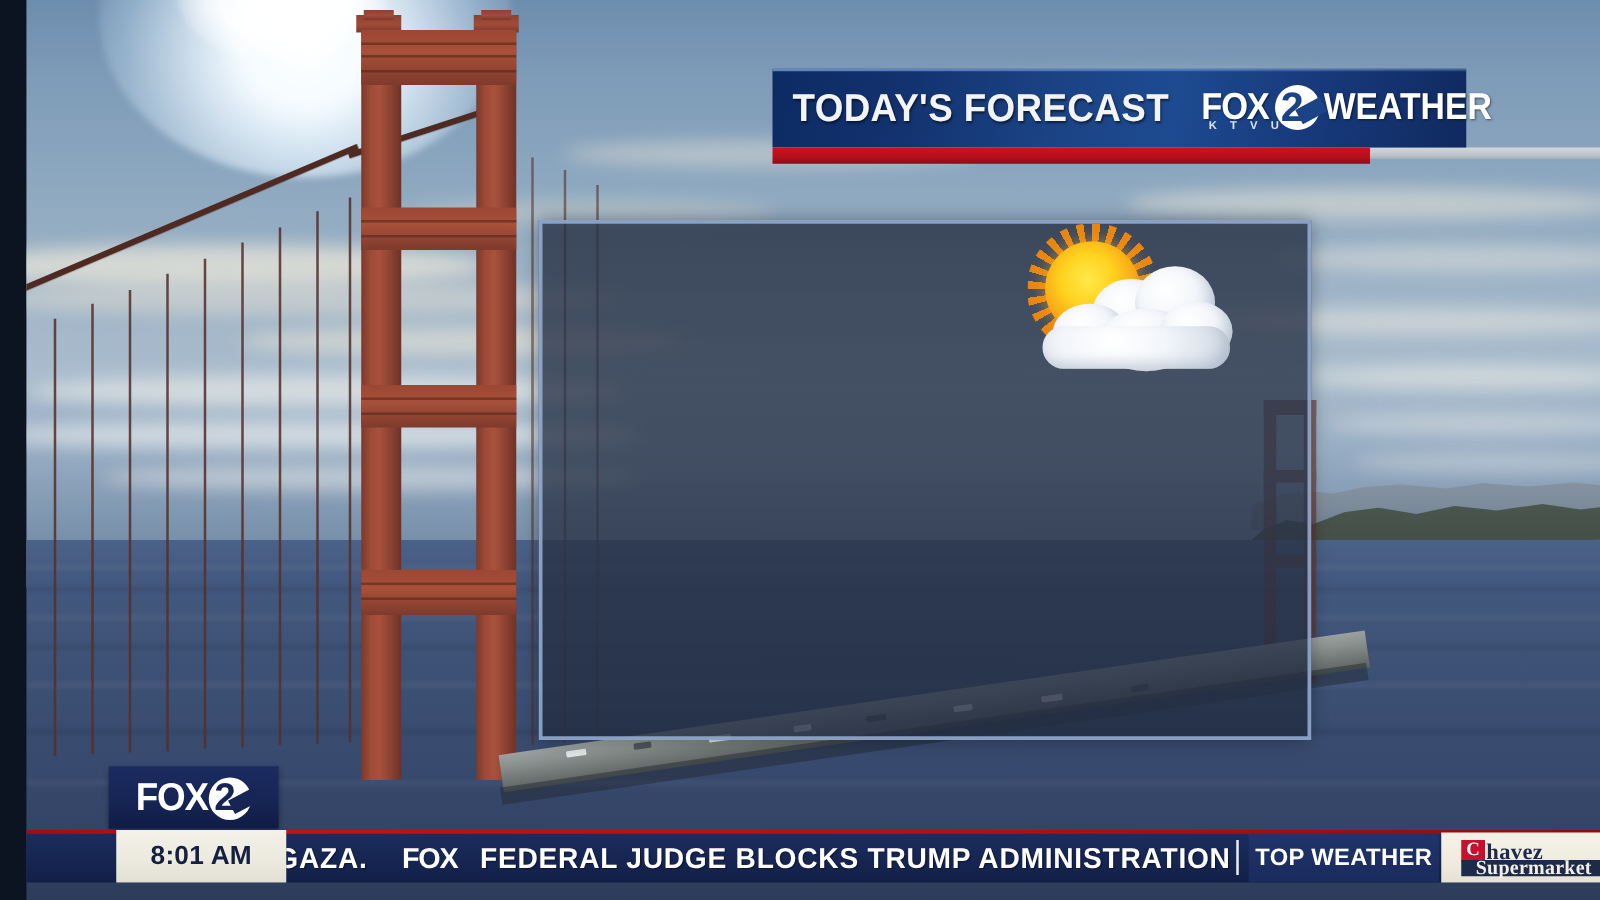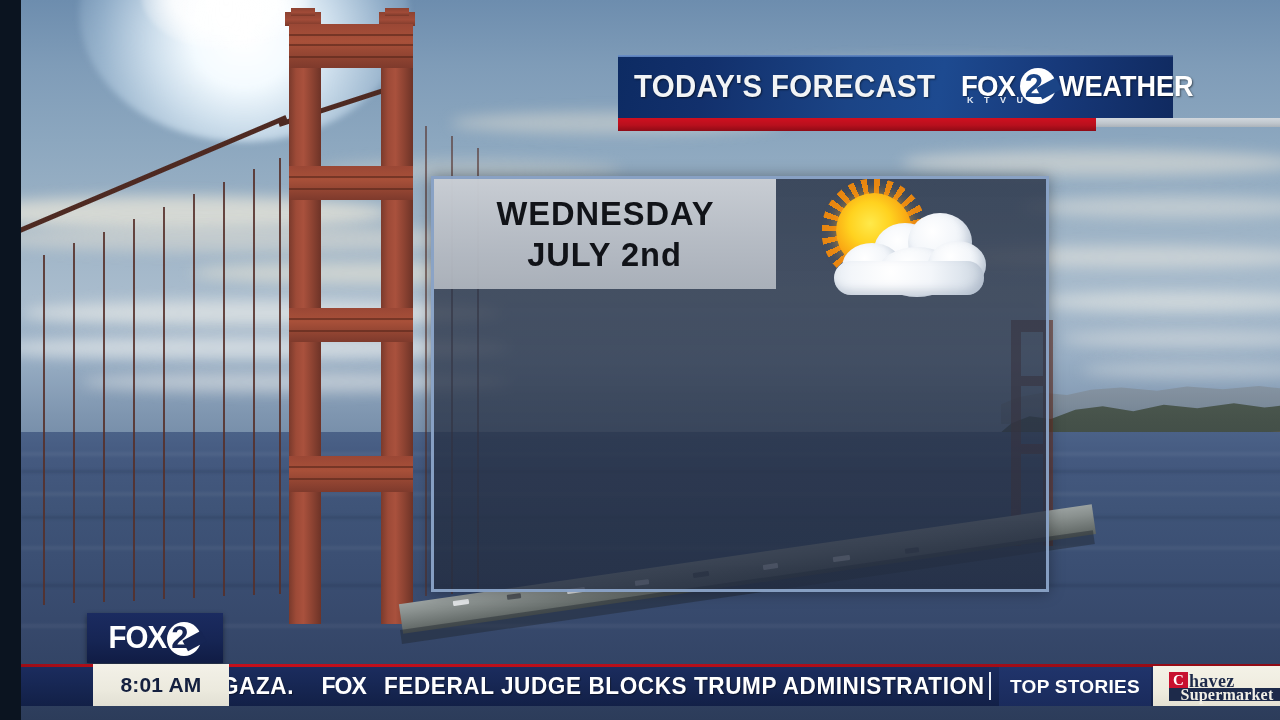--- a/index.html
+++ b/index.html
@@ -314,24 +314,20 @@
       <span class="logoTwoCircle"></span>
       <span class="logoTwoNotch"></span>
       <span class="logoTwoDigit">2</span>
     </span>
     <span class="logoWeather">WEATHER</span>
   </div>
   <div class="logoKtvu">K T V U</div>
 
   <div class="fcPanel">
 
-    <div class="fcDateBox">
-      <div class="fcDay">WEDNESDAY</div>
-      <div class="fcDate">JULY 2nd</div>
-    </div>
 
     <div class="wxIcon">
       <div class="sunRay"></div>
       <div class="sunBody"></div>
       <div class="puff" style="left:58px;top:38px;width:62px;height:54px;"></div>
       <div class="puff" style="left:92px;top:28px;width:64px;height:58px;"></div>
       <div class="puff" style="left:26px;top:58px;width:60px;height:48px;"></div>
       <div class="puff" style="left:62px;top:62px;width:78px;height:50px;"></div>
       <div class="puff" style="left:112px;top:56px;width:58px;height:48px;"></div>
       <div class="puff" style="left:18px;top:76px;width:150px;height:34px;border-radius:20px;"></div>
@@ -357,21 +353,21 @@
     </div>
 
     <div class="crawl">
       <span class="crawlTxt">GAZA.</span>
       <span class="crawlFox">FOX</span>
       <span class="crawlTxt">FEDERAL JUDGE BLOCKS TRUMP ADMINISTRATION FR</span>
     </div>
     <div class="caret"></div>
 
     <div class="topStories">
-      <span class="topStoriesTxt">TOP STORIES</span>
+      <span class="topStoriesTxt">TOP WEATHER</span>
     </div>
 
     <div class="sponsor">
       <div class="spInner">
         <div class="spC">
           <span class="spCTxt">C</span>
         </div>
         <div class="spHavez">havez</div>
         <div class="spSuper">
           <span class="spSuperTxt">Supermarket</span>

